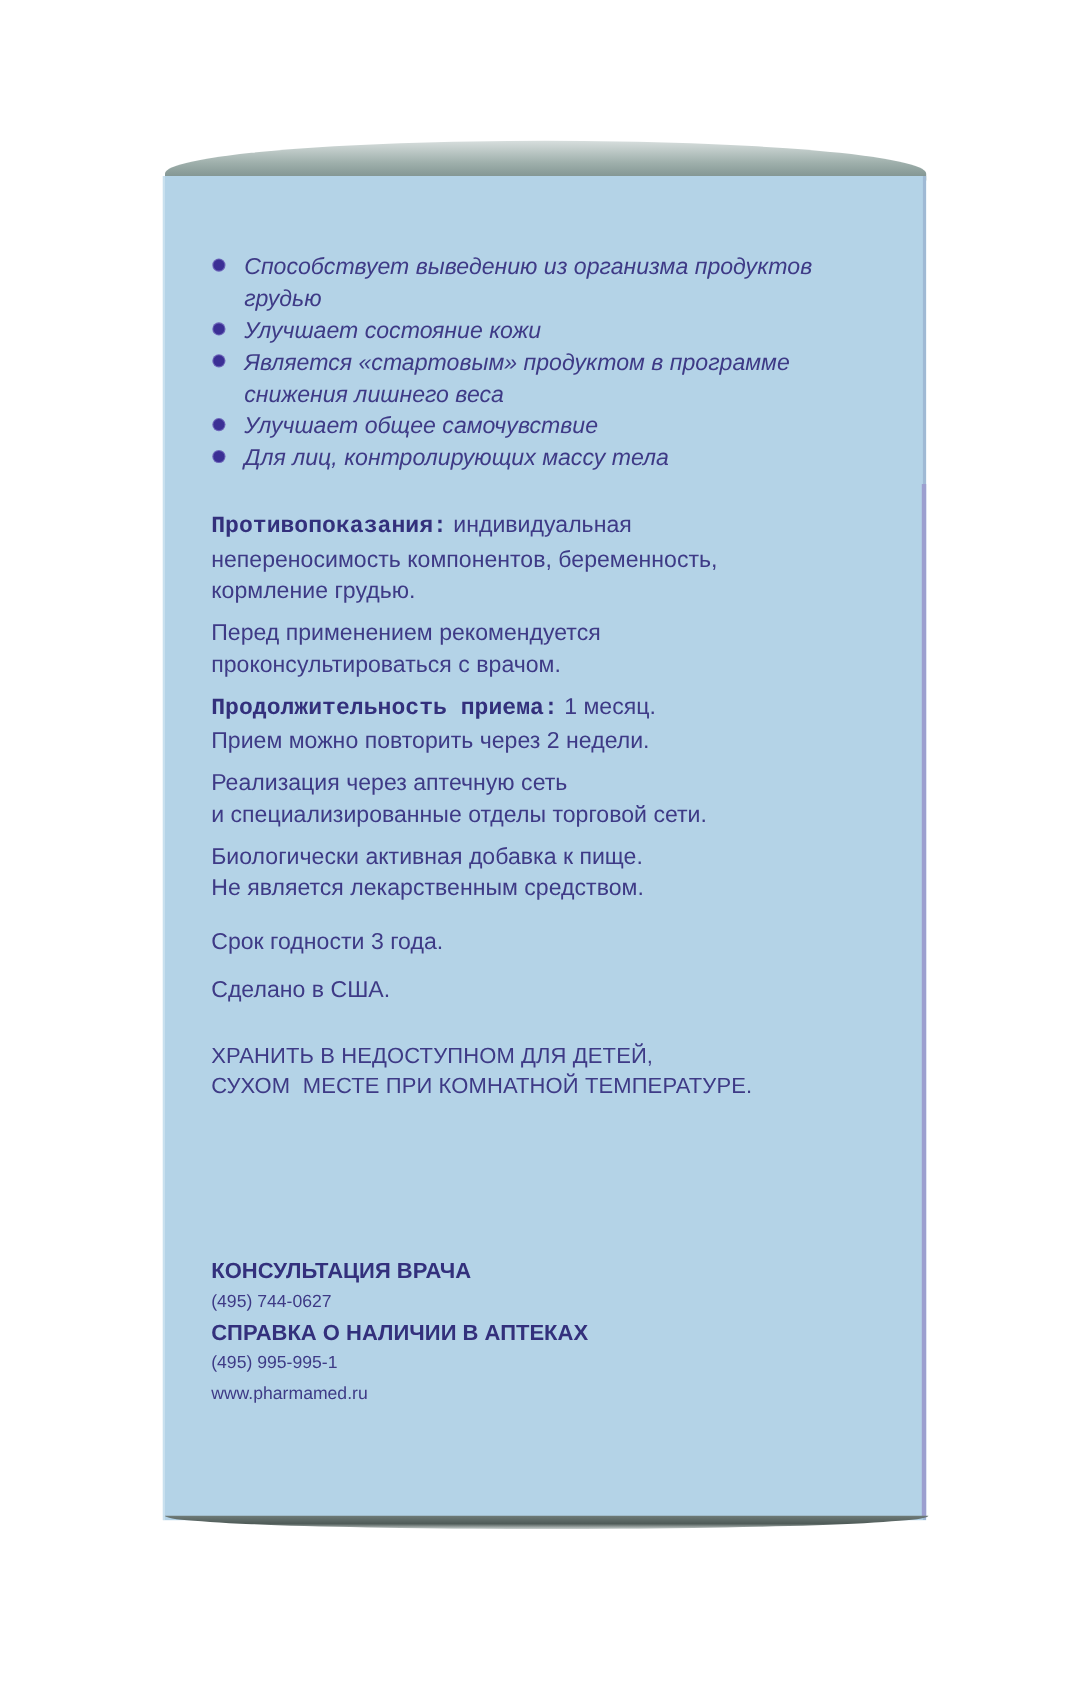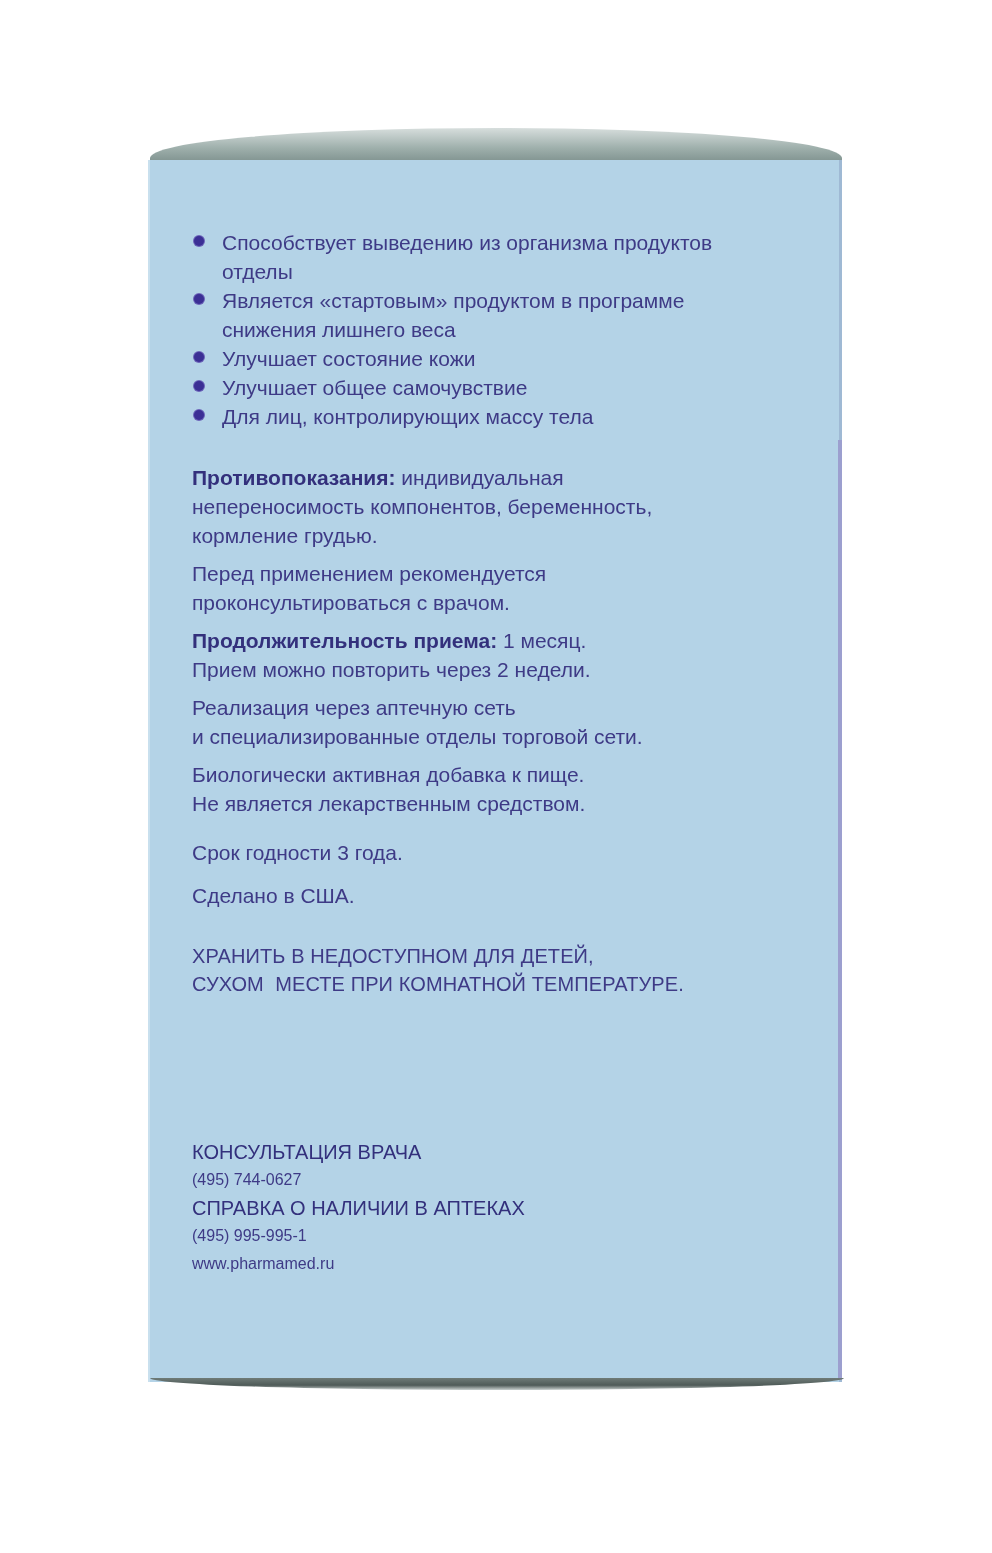--- a/index.html
+++ b/index.html
@@ -22,54 +22,54 @@
     background:#9c9fcf;
   }
   .bottom-edge {
     position:absolute; left:150px; top:1378px; width:694px; height:12px;
     background:linear-gradient(180deg,#6f7b78 0%,#4f5b58 60%,#c9d0cf 100%);
     border-radius:0 0 50% 50% / 0 0 100% 100%;
   }
   .content { position:absolute; left:192px; top:228px; width:620px; color:#3a3580; }
   .txt { font-size:21px; line-height:29px; color:#3e3a86; }
   ul.benefits { list-style:none; margin:0; padding:0; }
-  ul.benefits li { position:relative; padding-left:30px; font-size:21px; line-height:29px; color:#3e3a86; }
+  ul.benefits li { position:relative; padding-left:30px; font-size:21px; line-height:29px; color:#3e3a86;font-style:italic; }
   ul.benefits li .bullet {
     position:absolute; left:2px; top:8px; width:10px; height:10px; border-radius:50%;
     background:#3b2f95; box-shadow:0 0 0 1px #6b63b8;
   }
-  b.lbl { font-weight:bold; color:#33307c; }
+  b.lbl { font-weight:bold; color:#33307c;font-family:Liberation Mono, monospace; }
   .caps { font-size:20px; line-height:28px; color:#3e3a86; letter-spacing:0.1px; }
-  .contact-h { font-size:20px; line-height:28px; font-weight:normal; color:#33307c; }
+  .contact-h { font-size:20px; line-height:28px; font-weight:bold; color:#33307c; }
   .contact-v { font-size:16px; line-height:28px; color:#3e3a86; }
 </style>
 </head>
 <body>
 
 <div class="top-flap"></div>
 <div class="box"></div>
 <div class="right-edge-accent"></div>
 <div class="bottom-edge"></div>
 
 <div class="content">
 
   <ul class="benefits">
     <li>
       <span class="bullet"></span>
       <span>Способствует выведению из организма продуктов</span><br>
-      <span>отделы</span>
+      <span>грудью</span>
+    </li>
+    <li>
+      <span class="bullet"></span>
+      <span>Улучшает состояние кожи</span>
     </li>
     <li>
       <span class="bullet"></span>
       <span>Является «стартовым» продуктом в программе</span><br>
       <span>снижения лишнего веса</span>
-    </li>
-    <li>
-      <span class="bullet"></span>
-      <span>Улучшает состояние кожи</span>
     </li>
     <li>
       <span class="bullet"></span>
       <span>Улучшает общее самочувствие</span>
     </li>
     <li>
       <span class="bullet"></span>
       <span>Для лиц, контролирующих массу тела</span>
     </li>
   </ul>

